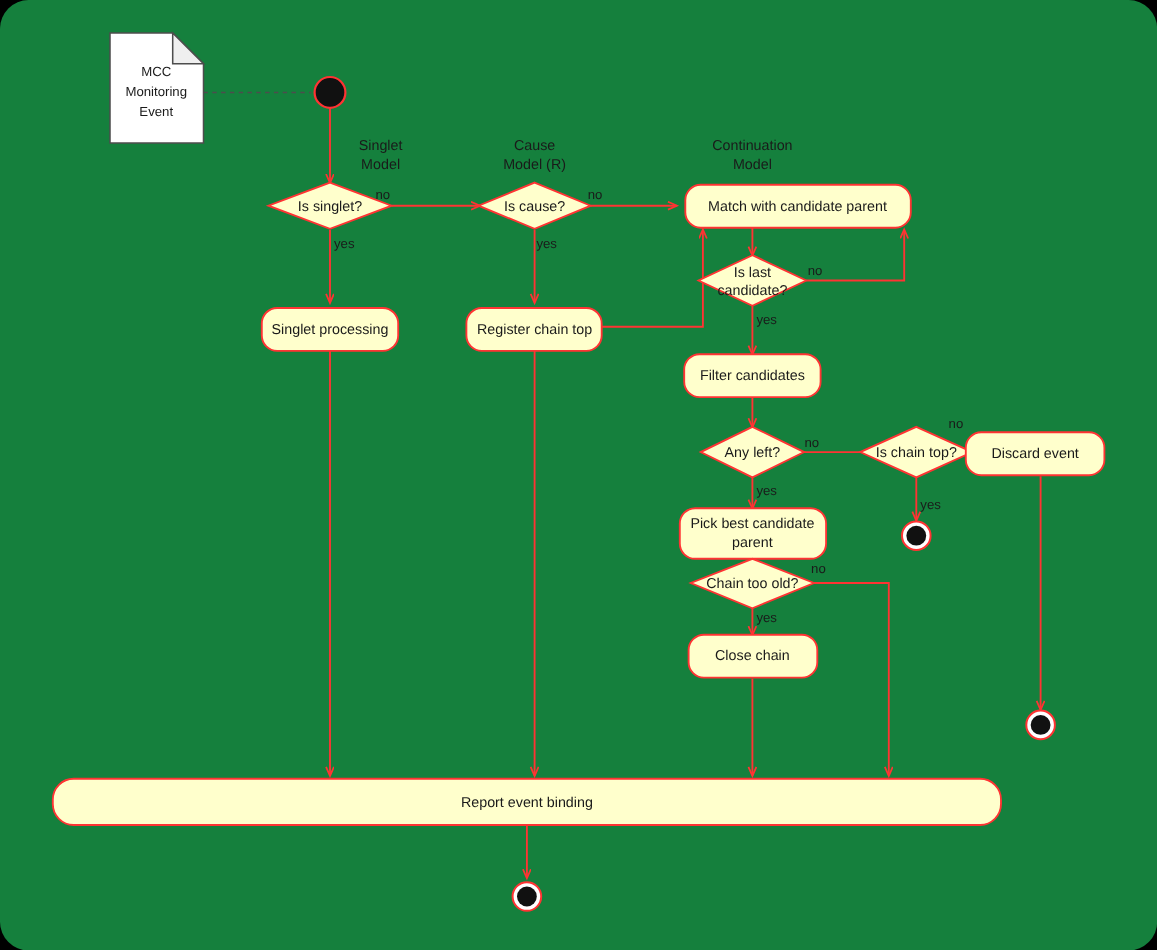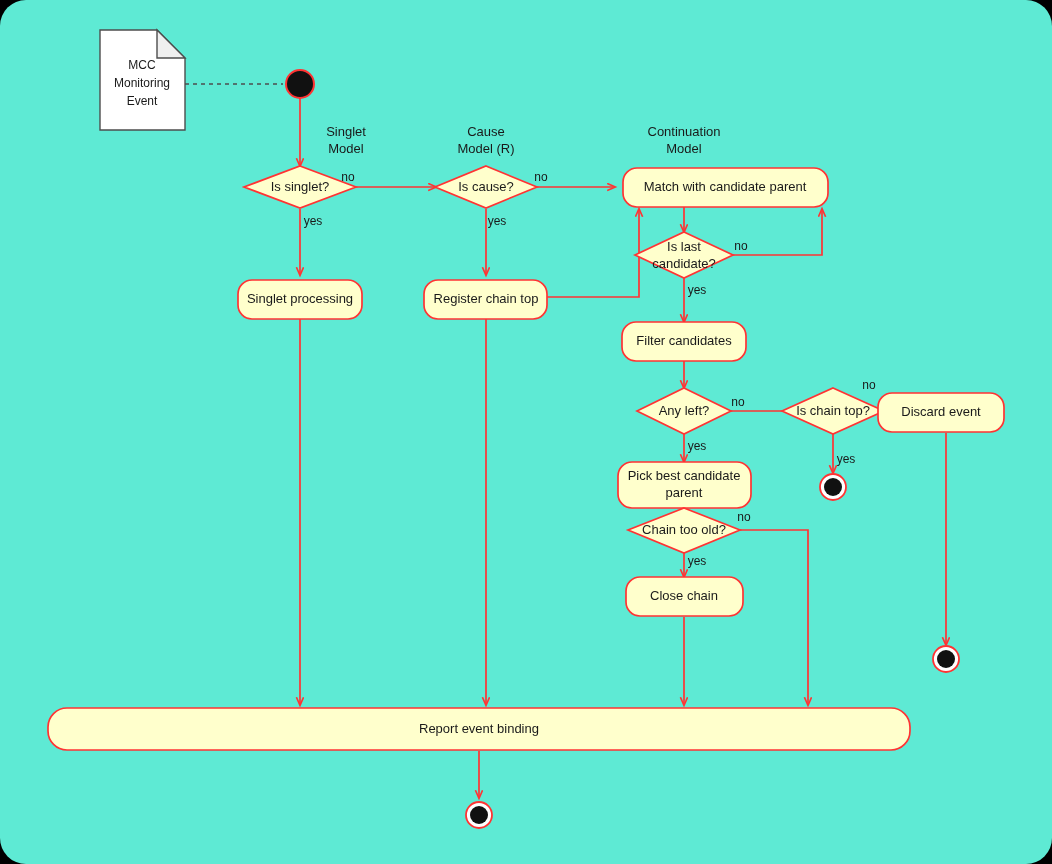--- a/index.html
+++ b/index.html
@@ -9,21 +9,21 @@
     background: #000000;
     width: 1052px;
     height: 864px;
     overflow: hidden;
     font-family: "Liberation Sans", sans-serif;
   }
   #canvas {
     position: relative;
     width: 1052px;
     height: 864px;
-    background: #5eead4;
+    background: #15803d;
     border-radius: 26px;
     overflow: hidden;
   }
   #diagram-svg {
     position: absolute;
     left: 0;
     top: 0;
     width: 1052px;
     height: 864px;
   }

